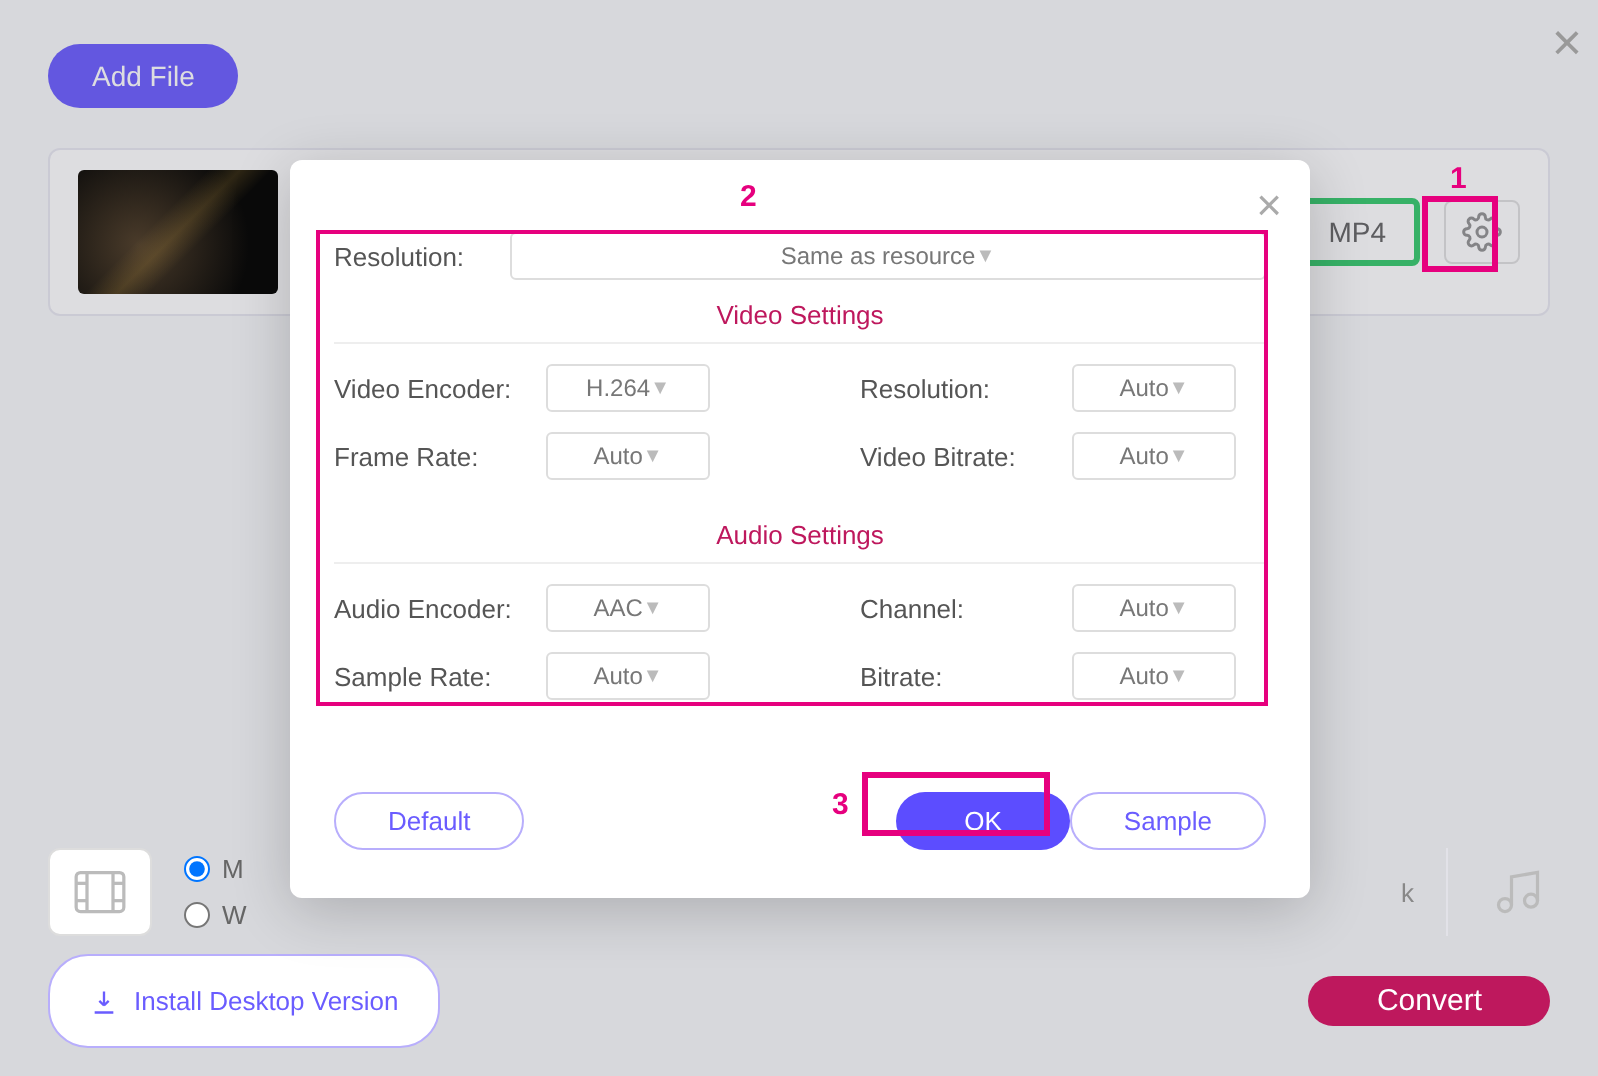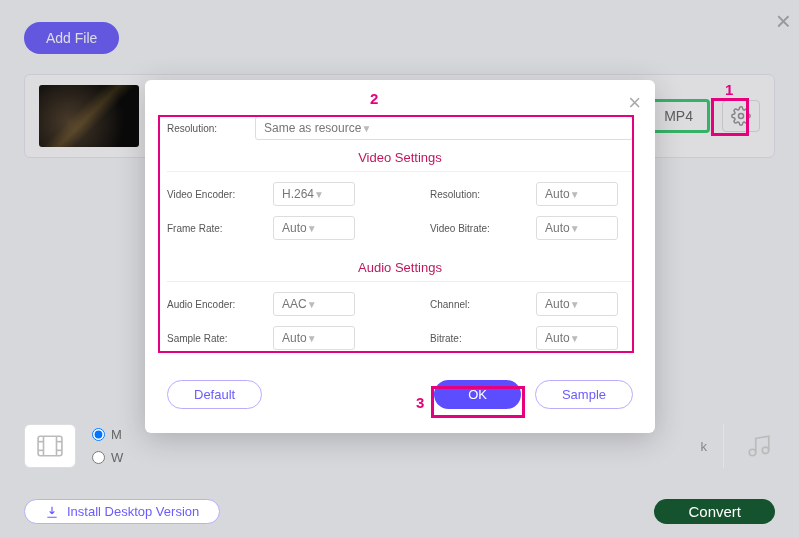--- a/index.html
+++ b/index.html
@@ -17,38 +17,38 @@
   .annot{position:absolute;font-weight:700;color:#e6007e;font-size:15px}
   .annot-box{position:absolute;border:3px solid #e6007e}
 
   .bottom{position:absolute;left:24px;right:24px;bottom:70px;display:flex;align-items:center;gap:16px}
   .icon-box{width:52px;height:44px;border:1px solid #ddd;border-radius:6px;display:flex;align-items:center;justify-content:center;color:#bbb;background:#fff}
   .radios{display:flex;flex-direction:column;gap:8px;font-size:13px;color:#666}
   .radios label{display:flex;align-items:center;gap:6px}
   .music-box{width:52px;height:44px;border-left:1px solid #e2e2e8;display:flex;align-items:center;justify-content:center;color:#bbb;padding-left:18px}
 
   .footer{position:absolute;left:24px;right:24px;bottom:14px;display:flex;align-items:center;justify-content:space-between}
-  .install{border:1px solid #b8aefc;color:#6a5cff;background:#fff;border-radius:20px;padding:4px 20px;font-size:13px;cursor:pointer;display:flex;align-items:center;gap:8px}
+  .install{border:1px solid #b8aefc;color:#6a5cff;background:#fff;border-radius:20px;padding:15px 20px;font-size:13px;cursor:pointer;display:flex;align-items:center;gap:8px}
   .install svg{width:14px;height:14px}
-  .convert{background:#14532d;color:#fff;border:none;border-radius:22px;padding:4px 34px;font-size:15px;cursor:pointer}
+  .convert{background:#be185d;color:#fff;border:none;border-radius:22px;padding:4px 34px;font-size:15px;cursor:pointer}
 
   
   .overlay{position:absolute;inset:0;background:rgba(120,120,130,.25)}
   .modal{position:absolute;left:145px;top:80px;width:510px;background:#fff;border-radius:6px;box-shadow:0 6px 30px rgba(0,0,0,.2);padding:18px 22px 24px}
   .modal-close{position:absolute;top:10px;right:14px;font-size:22px;color:#aaa;cursor:pointer}
   .section-title{text-align:center;color:#be185d;font-size:13px;margin:10px 0 6px}
   hr{border:none;border-top:1px solid #eee;margin:6px 0 10px}
   .row{display:flex;align-items:center;margin-bottom:10px;gap:10px}
-  .row .lbl{width:96px;font-size:10px;color:#555}
+  .row .lbl{width:96px;font-size:13px;color:#555}
   .row.full .sel{flex:1}
   .cols{display:flex;gap:60px}
   .col{flex:1}
-  .sel{border:1px solid #ddd;border-radius:3px;padding:4px 8px;font-size:12px;color:#777;background:#fff;display:flex;align-items:center;justify-content:flex-start;min-width:82px;cursor:pointer}
+  .sel{border:1px solid #ddd;border-radius:3px;padding:4px 8px;font-size:12px;color:#777;background:#fff;display:flex;align-items:center;justify-content:center;min-width:82px;cursor:pointer}
   .sel .caret{color:#bbb;font-size:10px}
-  .modal-footer{display:flex;justify-content:space-between;align-items:center;margin-top:20px;gap:12px}
+  .modal-footer{display:flex;justify-content:space-between;align-items:center;margin-top:36px;gap:12px}
   .btn-outline{border:1px solid #b8aefc;color:#6a5cff;background:#fff;border-radius:18px;padding:6px 26px;font-size:13px;cursor:pointer}
   .btn-ok{background:#5c4dff;color:#fff;border:none;border-radius:18px;padding:6px 34px;font-size:13px;cursor:pointer}
 </style>
 </head>
 <body>
 
 <div class="overlay"></div>
 
 <span class="close-x">×</span>
 
@@ -194,21 +194,21 @@
           <div class="sel">
             <span>Auto</span>
             <span class="caret">▼</span>
           </div>
         </div>
     </div>
   </div>
 
   <div class="modal-footer">
     <button class="btn-outline">Default</button>
-    <div style="display:flex;gap:14px">
+    <div style="display:flex;">
       <button class="btn-ok">OK</button>
       <button class="btn-outline">Sample</button>
     </div>
   </div>
 </div>
 
 <div class="annot-box" style="left:158px;top:115px;width:476px;height:238px;border-width:2px"></div>
 <div class="annot" style="left:370px;top:90px">2</div>
 
 <div class="annot-box" style="left:431px;top:386px;width:94px;height:32px"></div>

